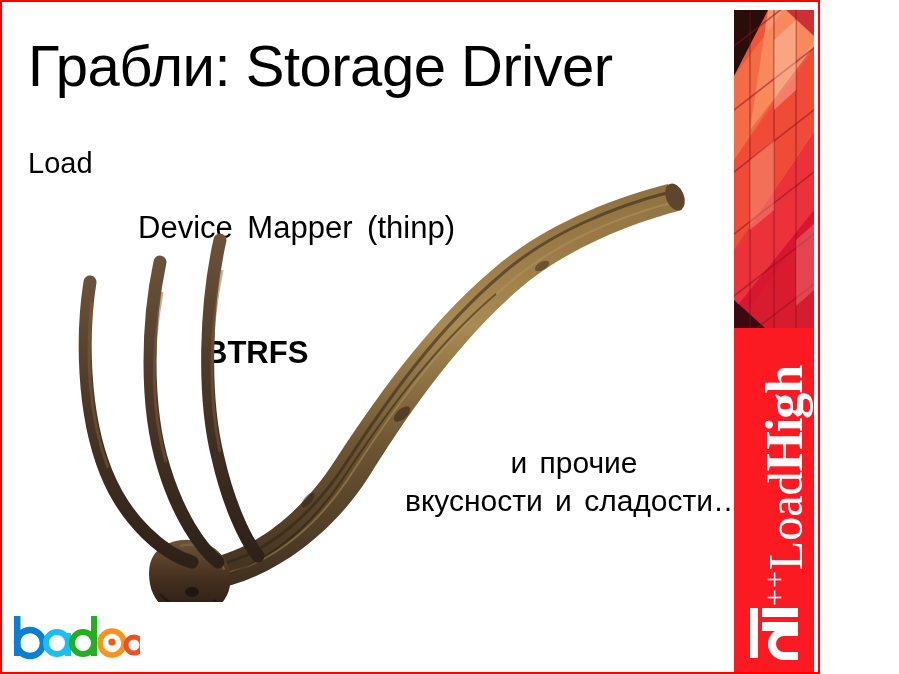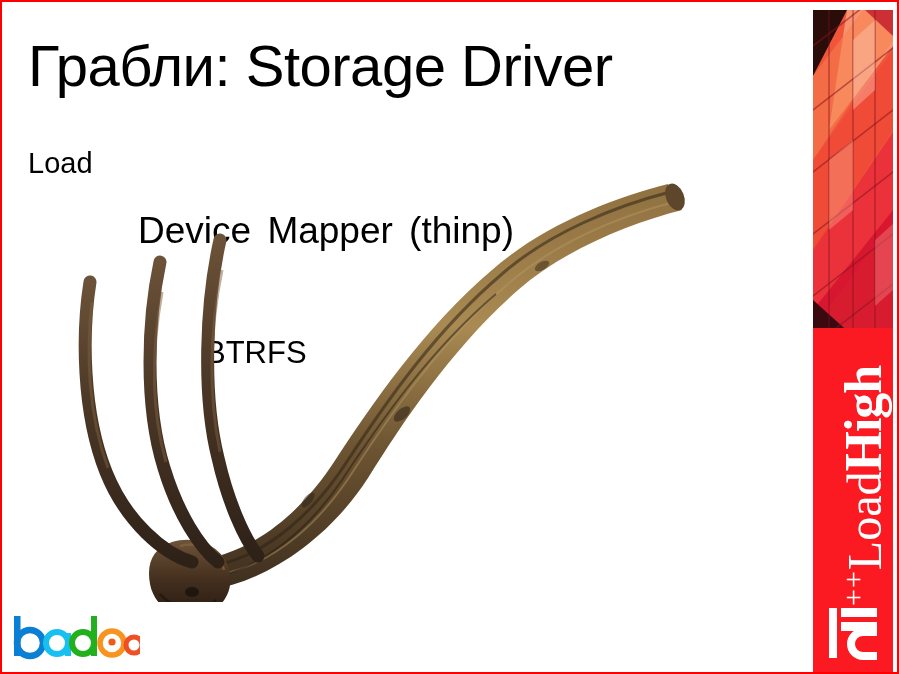--- a/index.html
+++ b/index.html
@@ -6,21 +6,21 @@
     margin: 0;
     padding: 0;
     background: #ffffff;
   }
   body {
     font-family: "Liberation Sans", sans-serif;
   }
 
   #slide {
     position: relative;
-    width: 899px;
+    width: 820px;
     height: 674px;
     background: #ffffff;
     box-sizing: border-box;
     border: 2px solid #ff0000;
     overflow: hidden;
   }
 
   
   #title {
     position: absolute;
@@ -35,22 +35,22 @@
 
   
   .body-text {
     position: absolute;
     color: #000000;
     white-space: nowrap;
     font-size: 30px;
     line-height: 1.15;
   }
   #txt-aufs      { left: 26px;  top: 145px; font-size: 29px; }
-  #txt-devmapper { left: 136px; top: 208px; font-size: 37px; word-spacing: 6px; }
-  #txt-btrfs     { left: 203px; top: 333px; font-size: 31px; }
+  #txt-devmapper { left: 136px; top: 208px; font-size: 31px; word-spacing: 6px; }
+  #txt-btrfs     { left: 203px; top: 333px; font-size: 31px; font-weight: bold; }
   #txt-other {
     left: 372px; top: 442px;
     font-size: 30px;
     line-height: 1.25;
     text-align: center;
     width: 400px;
     word-spacing: 4px;
   }
   #txt-other .line1 { display: block; }
   #txt-other .line2 { display: block; }
@@ -160,20 +160,24 @@
 <div id="slide">
 
   <div id="title">Грабли: Storage Driver</div>
 
   <div class="body-text" id="txt-aufs">Load</div>
 
   <div class="body-text" id="txt-devmapper">Device  Mapper  (thinp)</div>
 
   <div class="body-text" id="txt-btrfs">BTRFS</div>
 
+  <div class="body-text" id="txt-other">
+    <span class="line1">и прочие</span>
+    <span class="line2">вкусности и сладости…</span>
+  </div>
 
   <div id="rake">
     <svg width="690" height="440" viewBox="0 0 690 440" xmlns="http://www.w3.org/2000/svg">
       <defs>
         <linearGradient id="woodGrad" x1="0" y1="0" x2="1" y2="0">
           <stop offset="0%" stop-color="#4d3a23"></stop>
           <stop offset="20%" stop-color="#8b6a3c"></stop>
           <stop offset="40%" stop-color="#a8884f"></stop>
           <stop offset="60%" stop-color="#7d5f37"></stop>
           <stop offset="80%" stop-color="#54402a"></stop>

